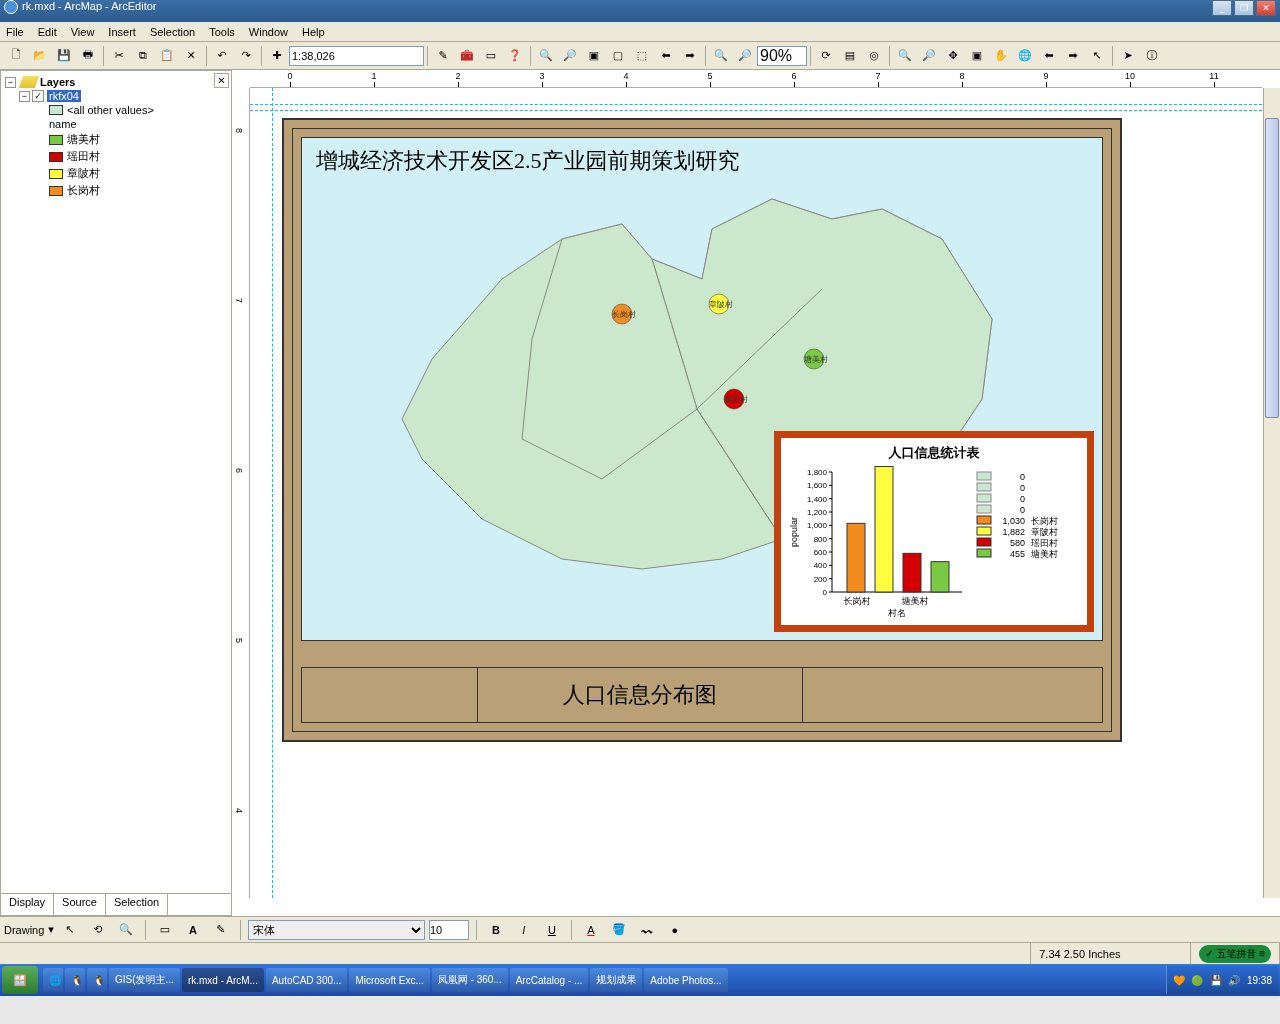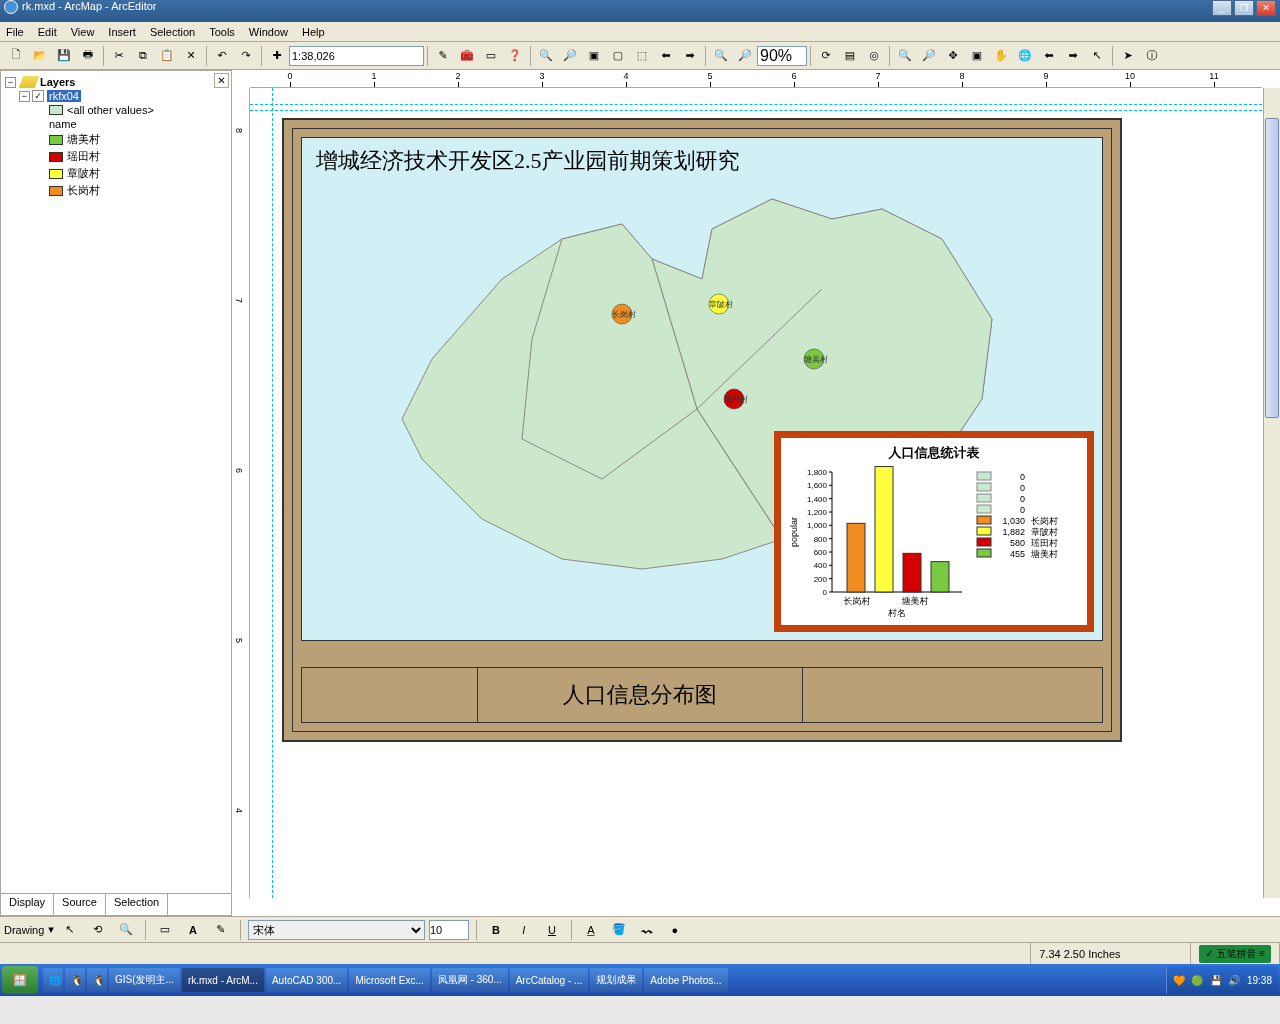--- a/index.html
+++ b/index.html
@@ -55,21 +55,21 @@
 .scrollbar-v .thumb { position: absolute; left: 1px; right: 1px; top: 30px; height: 300px; background: linear-gradient(90deg,#dce4f5,#b8c8e8); border: 1px solid #7a8aaa; border-radius: 2px; }
 .statusbar2 { height: 22px; background: #ece9d8; border-top: 1px solid #aca899; display: flex; align-items: center; font-size: 11px; }
 .statusbar2 .cell { border-right: 1px solid #aca899; padding: 0 8px; height: 100%; display: flex; align-items: center; }
 .drawbar { height: 26px; background: #ece9d8; border-top: 1px solid #aca899; display: flex; align-items: center; padding: 0 4px; font-size: 11px; gap: 4px; }
 .drawbar select, .drawbar input { border: 1px solid #7f9db9; height: 20px; font-size: 11px; }
 .taskbar { height: 32px; background: linear-gradient(#3476d8,#1d4aa8); display: flex; align-items: center; padding: 0 2px; }
 .startbtn { width: 36px; height: 28px; background: linear-gradient(#5aad5a,#2d7a2d); border-radius: 4px; margin-right: 4px; display: flex; align-items: center; justify-content: center; }
 .task { height: 24px; padding: 0 6px; background: linear-gradient(#4a8ae0,#2d5aa8); color: #fff; font-size: 10px; margin: 0 1px; border-radius: 2px; display: flex; align-items: center; max-width: 115px; overflow: hidden; white-space: nowrap; cursor: pointer; }
 .task.active { background: linear-gradient(#2a5090,#1a3870); }
 .tray { margin-left: auto; background: linear-gradient(#2a6ad0,#1a4a98); height: 28px; display: flex; align-items: center; padding: 0 6px; color: #fff; font-size: 10px; gap: 6px; border-left: 1px solid #5a8ad8; }
-.ime-tag { background: #1a8a3a; padding: 2px 6px; border-radius: 2px; font-size: 10px; }
+.ime-tag { background: #1a8a3a; padding: 2px 6px; border-radius: 9px; font-size: 10px; }
 </style>
 </head>
 <body>
 
 <div class="titlebar">
   <div class="icon"></div>
   <div class="title">rk.mxd - ArcMap - ArcEditor</div>
   <div class="wbtn">_</div>
   <div class="wbtn">❐</div>
   <div class="wbtn close">✕</div>

